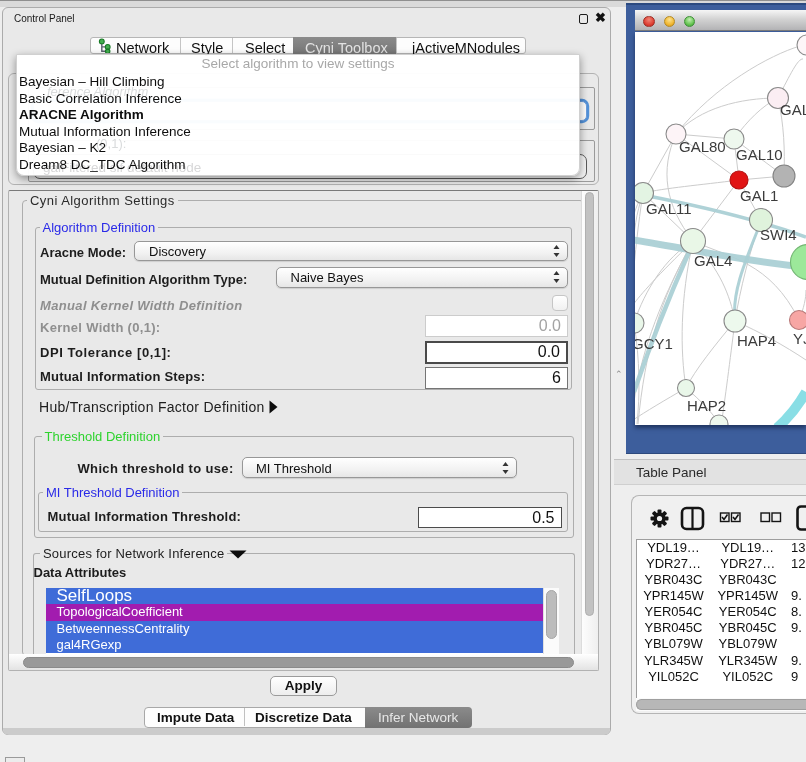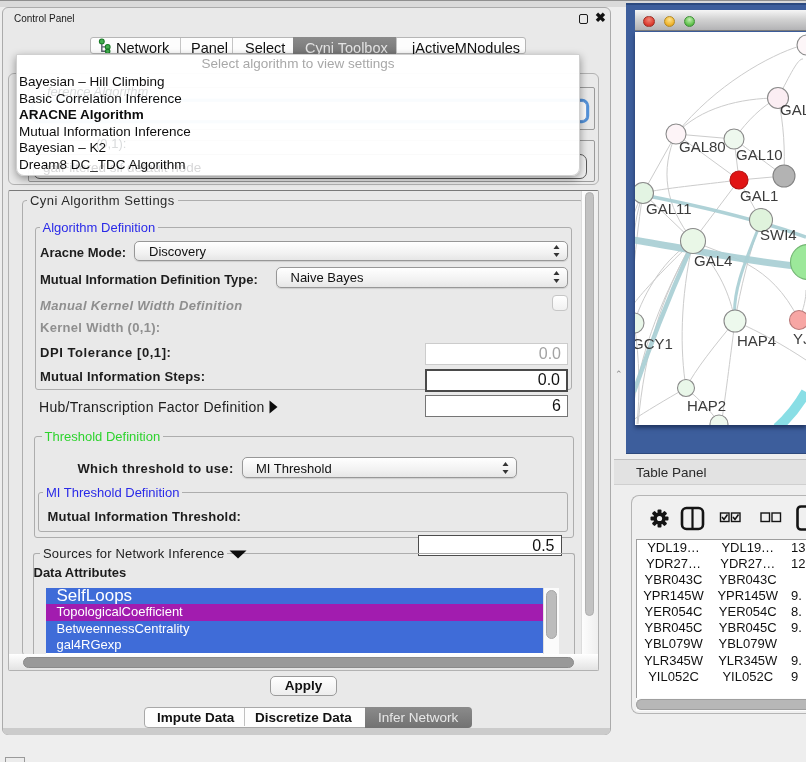--- a/index.html
+++ b/index.html
@@ -5,21 +5,21 @@
   * { margin:0; padding:0; box-sizing:border-box; }
   html,body { width:806px; height:762px; overflow:hidden; background:#eeeeee;
     font-family:"Liberation Sans", sans-serif; }
   .abs { position:absolute; }
   .lbl { position:absolute; font-weight:bold; font-size:13px; color:#1d1d1d; white-space:nowrap; }
   .combo { position:absolute; border:1px solid #979797; border-radius:5px;
     background:linear-gradient(#ffffff,#f2f2f2 60%,#e6e6e6); box-shadow:0 1px 1px rgba(0,0,0,.12); }
   .combo .ct { position:absolute; left:14px; top:50%; transform:translateY(-50%);
     font-size:13px; color:#111; white-space:nowrap; }
   .spin { position:absolute; right:7px; top:50%; transform:translateY(-50%); width:7px; height:12px; }
-  .field { position:absolute; background:#fff; font-size:16px; text-align:center;margin-top:28px; }
+  .field { position:absolute; background:#fff; font-size:16px; text-align:center; }
   .field span{ position:absolute; right:6px; top:50%; transform:translateY(-50%); }
   .grp { position:absolute; border:1px solid #adadad; border-radius:3px; }
   .gt { position:absolute; top:-8px; background:#e9e9e9; padding:0 3px; font-size:13px; white-space:nowrap; }
 </style>
 </head>
 <body>
 
 <div class="abs" style="left:0;top:0;width:806px;height:1px;background:#8f8f8f"></div>
 <div class="abs" style="left:0;top:1px;width:806px;height:6px;background:#dadada"></div>
 
@@ -35,21 +35,21 @@
 <div class="abs" style="left:292.5px;top:36.5px;width:103.5px;height:17px;background:linear-gradient(#8b8b8b,#767676);"></div>
 <div class="abs" style="left:396px;top:37.5px;width:1px;height:15px;background:#c5c5c5"></div>
 
 <svg class="abs" style="left:97px;top:37px" width="16" height="16" viewBox="0 0 16 16">
   <path d="M4.8 6.5 L4.8 14.3 L8.2 14.3 M4.8 9.9 L8.2 9.9" stroke="#5c6270" stroke-width="1.4" fill="none"></path>
   <circle cx="4.8" cy="4.4" r="2.4" fill="#44b050" stroke="#187a26" stroke-width="1.1"></circle>
   <circle cx="10.7" cy="9.9" r="2.4" fill="#44b050" stroke="#187a26" stroke-width="1.1"></circle>
   <circle cx="10.7" cy="14.3" r="2.2" fill="#44b050" stroke="#187a26" stroke-width="1.1"></circle>
 </svg>
 <div class="abs" style="left:116px;top:40px;font-size:14.5px;color:#111;">Network</div>
-<div class="abs" style="left:191px;top:40px;font-size:14.5px;color:#111;">Panel</div>
+<div class="abs" style="left:191px;top:40px;font-size:14.5px;color:#111;">Style</div>
 <div class="abs" style="left:245px;top:40px;font-size:14.5px;color:#111;">Select</div>
 <div class="abs" style="left:305px;top:40px;font-size:14.5px;color:#e3e3e3;">Cyni Toolbox</div>
 <div class="abs" style="left:412px;top:40px;font-size:14.5px;color:#111;">jActiveMNodules</div>
 
 <div class="abs" style="left:8px;top:73px;width:591px;height:111.5px;background:#e9e9e9;border:1px solid #b2b2b2;border-radius:6px;"></div>
 <div class="abs" style="left:28px;top:87px;width:567px;height:43px;border:1px solid #9a9a9a;border-radius:2px;"></div>
 <div class="abs" style="left:33px;top:101px;width:554px;height:20px;background:#fff;border:1px solid #6a9ddd;border-radius:5px;box-shadow:0 0 0 2.2px #5291d8;"></div>
 <div class="abs" style="left:28px;top:140px;width:567px;height:42px;border:1px solid #9a9a9a;border-radius:2px;"></div>
 <div class="abs" style="left:33px;top:154px;width:554px;height:24.5px;background:#f4f4f4;border:1.5px solid #5a5a5a;border-radius:7px;"></div>
 
@@ -65,21 +65,21 @@
 
 <div class="lbl" style="left:40px;top:244.5px;">Aracne Mode:</div>
 <div class="combo" style="left:134px;top:240.5px;width:434px;height:20px;">
   <span class="ct">Discovery</span>
   <svg class="spin" viewBox="0 0 7 12">
       <path d="M3.5 0 L6.5 4 L0.5 4 Z" fill="#333"></path>
       <path d="M3.5 12 L6.5 8 L0.5 8 Z" fill="#333"></path>
     </svg>
 </div>
 
-<div class="lbl" style="left:40px;top:272px;">Mutual Information Definition Type:</div>
+<div class="lbl" style="left:40px;top:272px;">Mutual Definition Algorithm Type:</div>
 <div class="combo" style="left:275.5px;top:267px;width:292.5px;height:20.5px;">
   <span class="ct">Naive Bayes</span>
   <svg class="spin" viewBox="0 0 7 12">
       <path d="M3.5 0 L6.5 4 L0.5 4 Z" fill="#333"></path>
       <path d="M3.5 12 L6.5 8 L0.5 8 Z" fill="#333"></path>
     </svg>
 </div>
 
 <div class="lbl" style="left:40px;top:297.5px;color:#8f8f8f;letter-spacing:0.35px;font-style:italic;">Manual Kernel Width Definition</div>
 <div class="abs" style="left:552px;top:295px;width:16px;height:16px;border:1px solid #c6c6c6;border-radius:4px;background:linear-gradient(#ffffff,#f1f1f1);"></div>

